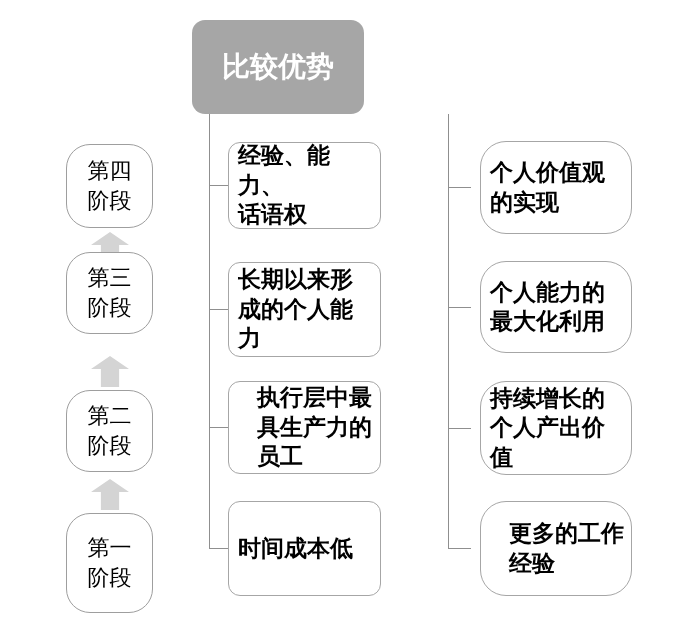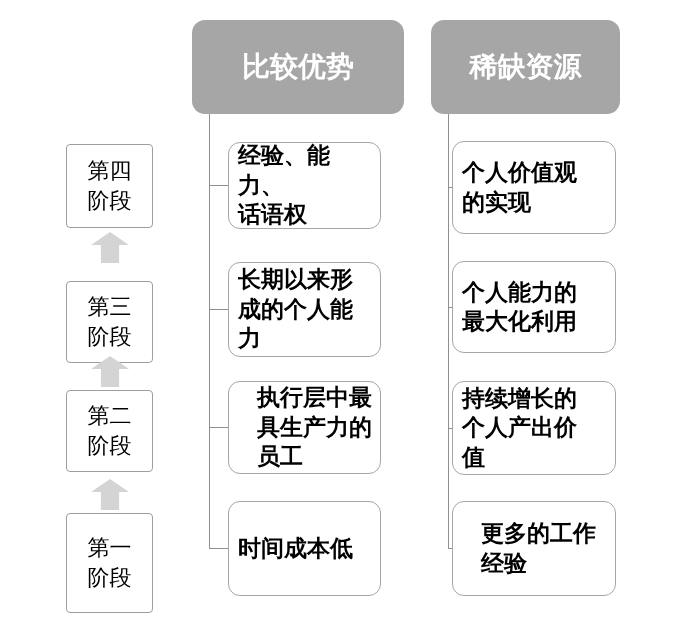--- a/index.html
+++ b/index.html
@@ -17,32 +17,32 @@
   }
 
   
   .stage-box {
     position: absolute;
     left: 66px;
     width: 87px;
     box-sizing: border-box;
     background: #ffffff;
     border: 1.5px solid #9e9e9e;
-    border-radius: 4px;
+    border-radius: 24px;
     display: flex;
     align-items: center;
     justify-content: center;
     text-align: center;
     font-size: 22px;
     line-height: 1.36;
     color: #000000;
     white-space: pre-line;
   }
   .stage-4 { top: 144px; height: 84px; }
-  .stage-3 { top: 281px; height: 82px; text-align: center; }
+  .stage-3 { top: 252px; height: 82px; text-align: center; }
   .stage-2 { top: 390px; height: 82px; }
   .stage-1 { top: 513px; height: 100px; }
 
   .up-arrow {
     position: absolute;
     left: 91px;
     width: 38px;
     height: 31px;
     background: #d4d4d4;
     clip-path: polygon(50% 0%, 100% 42%, 74% 42%, 74% 100%, 26% 100%, 26% 42%, 0% 42%);
@@ -59,21 +59,21 @@
     box-sizing: border-box;
     background: #a6a6a6;
     border-radius: 13px;
     display: flex;
     align-items: center;
     justify-content: center;
     color: #ffffff;
     font-size: 28px;
     font-weight: bold;
   }
-  .header-mid  { left: 192px; width: 212px; }
+  .header-mid  { left: 192px; width: 172px; }
   .header-right{ left: 431px; width: 189px; }
 
   
   .vline {
     position: absolute;
     top: 114px;
     width: 1px;
     height: 434px;
     background: #8f8f8f;
   }
@@ -106,21 +106,21 @@
     display: flex;
     align-items: center;
     padding: 0 6px 0 9px;
     font-size: 23px;
     font-weight: bold;
     line-height: 1.28;
     color: #000000;
     white-space: pre-line;
   }
   .col-mid-box   { left: 228px; width: 153px; }
-  .col-right-box { left: 452px; width: 164px; }
+  .col-right-box { left: 480px; width: 152px; border-radius: 26px; }
 
   .mid-b1 { top: 142px; height: 87px; }
   .mid-b2 { top: 262px; height: 95px; }
   .mid-b3 { top: 381px; height: 93px; padding-left: 28px; }
   .mid-b4 { top: 501px; height: 95px; }
 
   .right-b1 { top: 141px; height: 93px; }
   .right-b2 { top: 261px; height: 92px; }
   .right-b3 { top: 381px; height: 94px; }
   .right-b4 { top: 501px; height: 95px; padding-left: 28px; }
@@ -151,21 +151,20 @@
   <div class="item-box col-mid-box mid-b2">长期以来形
 成的个人能
 力</div>
   <div class="item-box col-mid-box mid-b1">经验、能力、
 话语权</div>
   <div class="item-box col-mid-box mid-b3">执行层中最
 具生产力的
 员工</div>
   <div class="item-box col-mid-box mid-b4">时间成本低</div>
 
-  <div class="col-header header-right">稀缺资源</div>
   <div class="vline vline-right"></div>
   <div class="branch branch-right branch-r1r"></div>
   <div class="branch branch-right branch-r2r"></div>
   <div class="branch branch-right branch-r3r"></div>
   <div class="branch branch-right branch-r4r"></div>
   <div class="item-box col-right-box right-b1">个人价值观
 的实现</div>
   <div class="item-box col-right-box right-b3">持续增长的
 个人产出价
 值</div>

